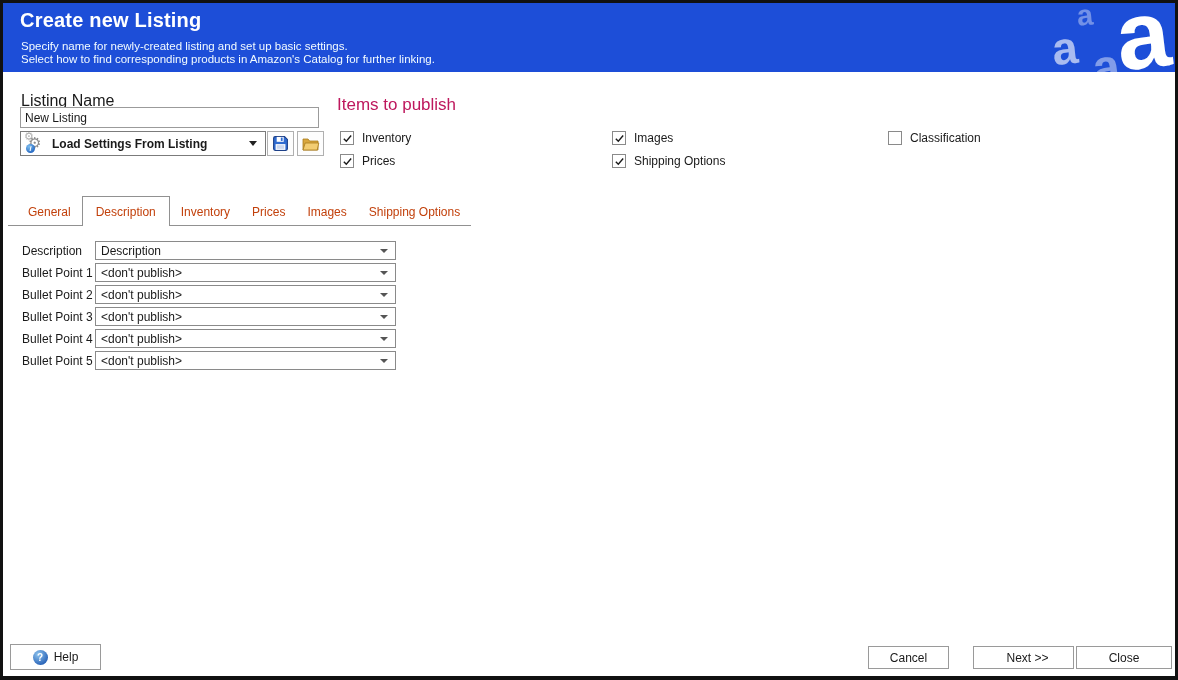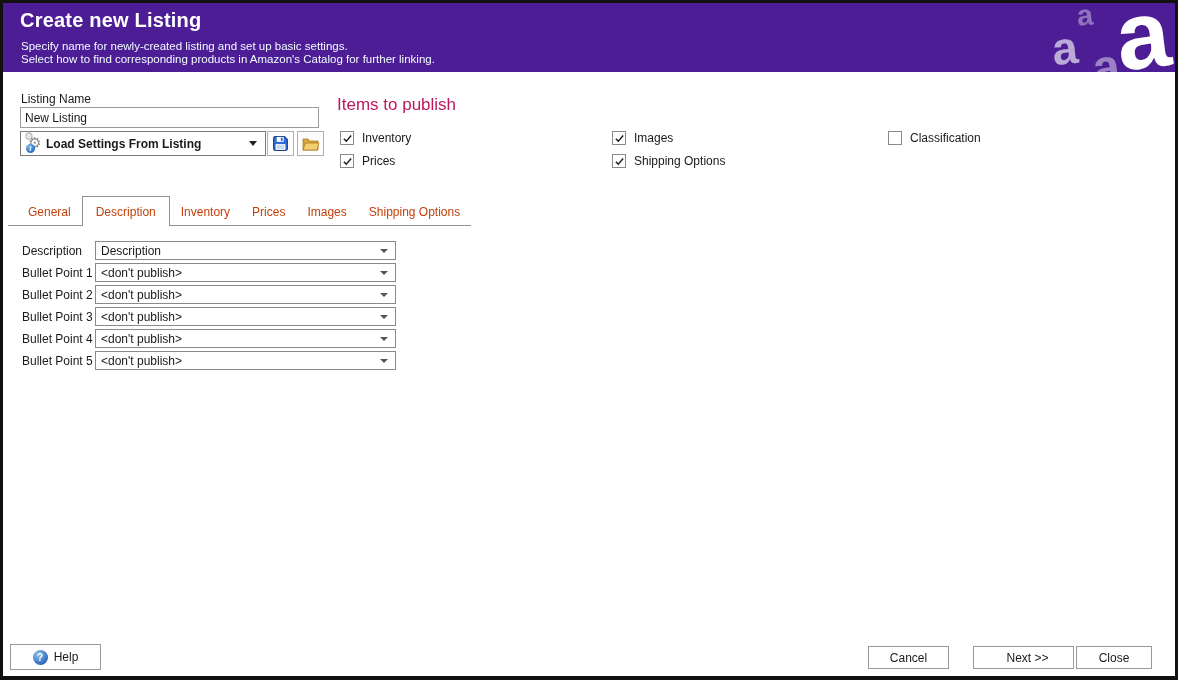--- a/index.html
+++ b/index.html
@@ -12,59 +12,59 @@
     background: #ffffff;
     border: 3px solid #111111;
     border-bottom-width: 4px;
     overflow: hidden;
   }
 
   
   .header {
     position: relative;
     width: 100%; height: 69px;
-    background: #4c1d95;
+    background: #1d4ed8;
     overflow: hidden;
   }
   .header-title {
     position: absolute; left: 17px; top: 6px;
     font-size: 20px; font-weight: bold; color: #ffffff;
     letter-spacing: 0.2px;
   }
   .header-sub { position: absolute; left: 18px; font-size: 11.5px; color: #f2fbff; }
   .header-sub.line1 { top: 37px; }
   .header-sub.line2 { top: 50px; }
 
   .logo-a { position: absolute; font-weight: bold; line-height: 1; user-select: none; }
   .logo-a.big   { right: 6px;  top: -16px; font-size: 96px; color: #ffffff; transform: rotate(-7deg); }
   .logo-a.mid   { right: 97px; top: 22px;  font-size: 46px; color: rgba(255,255,255,0.62); transform: rotate(-6deg); }
   .logo-a.small { right: 82px; top: -2px;  font-size: 29px; color: rgba(255,255,255,0.38); transform: rotate(-5deg); }
   .logo-a.low   { right: 55px; top: 40px;  font-size: 48px; color: rgba(255,255,255,0.45); transform: rotate(-8deg); }
 
   
-  .label { position: absolute; font-size: 12px; color: #1a1a1a; }
+  .label { position: absolute; font-size: 16px; color: #1a1a1a; }
   .listing-name-label { left: 18px; top: 89px; }
 
   .listing-name-input {
     position: absolute; left: 17px; top: 104px;
     width: 299px; height: 21px;
     border: 1px solid #9b9b9b; background: #fff;
     font-family: "Liberation Sans", sans-serif;
     font-size: 12px; color: #1a1a1a; padding: 0 4px;
     outline: none;
   }
 
   .combo-load {
     position: absolute; left: 17px; top: 128px;
     width: 246px; height: 25px;
     border: 1px solid #7b7b7b; background: #fff;
     display: flex; align-items: center;
     cursor: default;
   }
-  .combo-load .combo-text { font-size: 12px; font-weight: bold; }
+  .combo-load .combo-text { font-size: 12px; font-weight: bold; margin-left: 6px; }
   .gears-wrap { position: relative; width: 20px; height: 18px; margin-left: 5px; flex: 0 0 auto; }
   .gear-glyph { position: absolute; left: 2px; top: -1px; font-size: 15px; color: #8d8d8d; }
   .gear-glyph.back { left: -2px; top: -5px; font-size: 11px; color: #b0b0b0; }
   .info-badge {
     position: absolute; left: 0; bottom: 0;
     width: 9px; height: 9px; border-radius: 50%;
     background: radial-gradient(circle at 35% 30%, #7fc0f0, #2a6cc4 70%);
     color: #fff; font-size: 7px; font-weight: bold; font-style: italic;
     text-align: center; line-height: 9px;
   }
@@ -154,21 +154,21 @@
   .btn-help { left: 7px; top: 641px; width: 91px; height: 26px; gap: 6px; }
   .help-icon {
     width: 15px; height: 15px; border-radius: 50%;
     background: radial-gradient(circle at 35% 30%, #8ec4ee, #2a64b8 75%);
     color: #fff; font-size: 10px; font-weight: bold;
     text-align: center; line-height: 15px;
     flex: 0 0 auto;
   }
   .btn-cancel { left: 865px; top: 643px; width: 81px; height: 23px; }
   .btn-next   { left: 970px; top: 643px; width: 101px; height: 23px; padding-left: 8px; }
-  .btn-close  { left: 1073px; top: 643px; width: 76px; height: 23px; text-align: center; }
+  .btn-close  { left: 1073px; top: 643px; width: 96px; height: 23px; text-align: center; }
 </style>
 </head>
 <body>
 
 <div class="window">
 
   <div class="header">
     <div class="header-title">Create new Listing</div>
     <div class="header-sub line2">Select how to find corresponding products in Amazon's Catalog for further linking.</div>
     <div class="header-sub line1">Specify name for newly-created listing and set up basic settings.</div>

